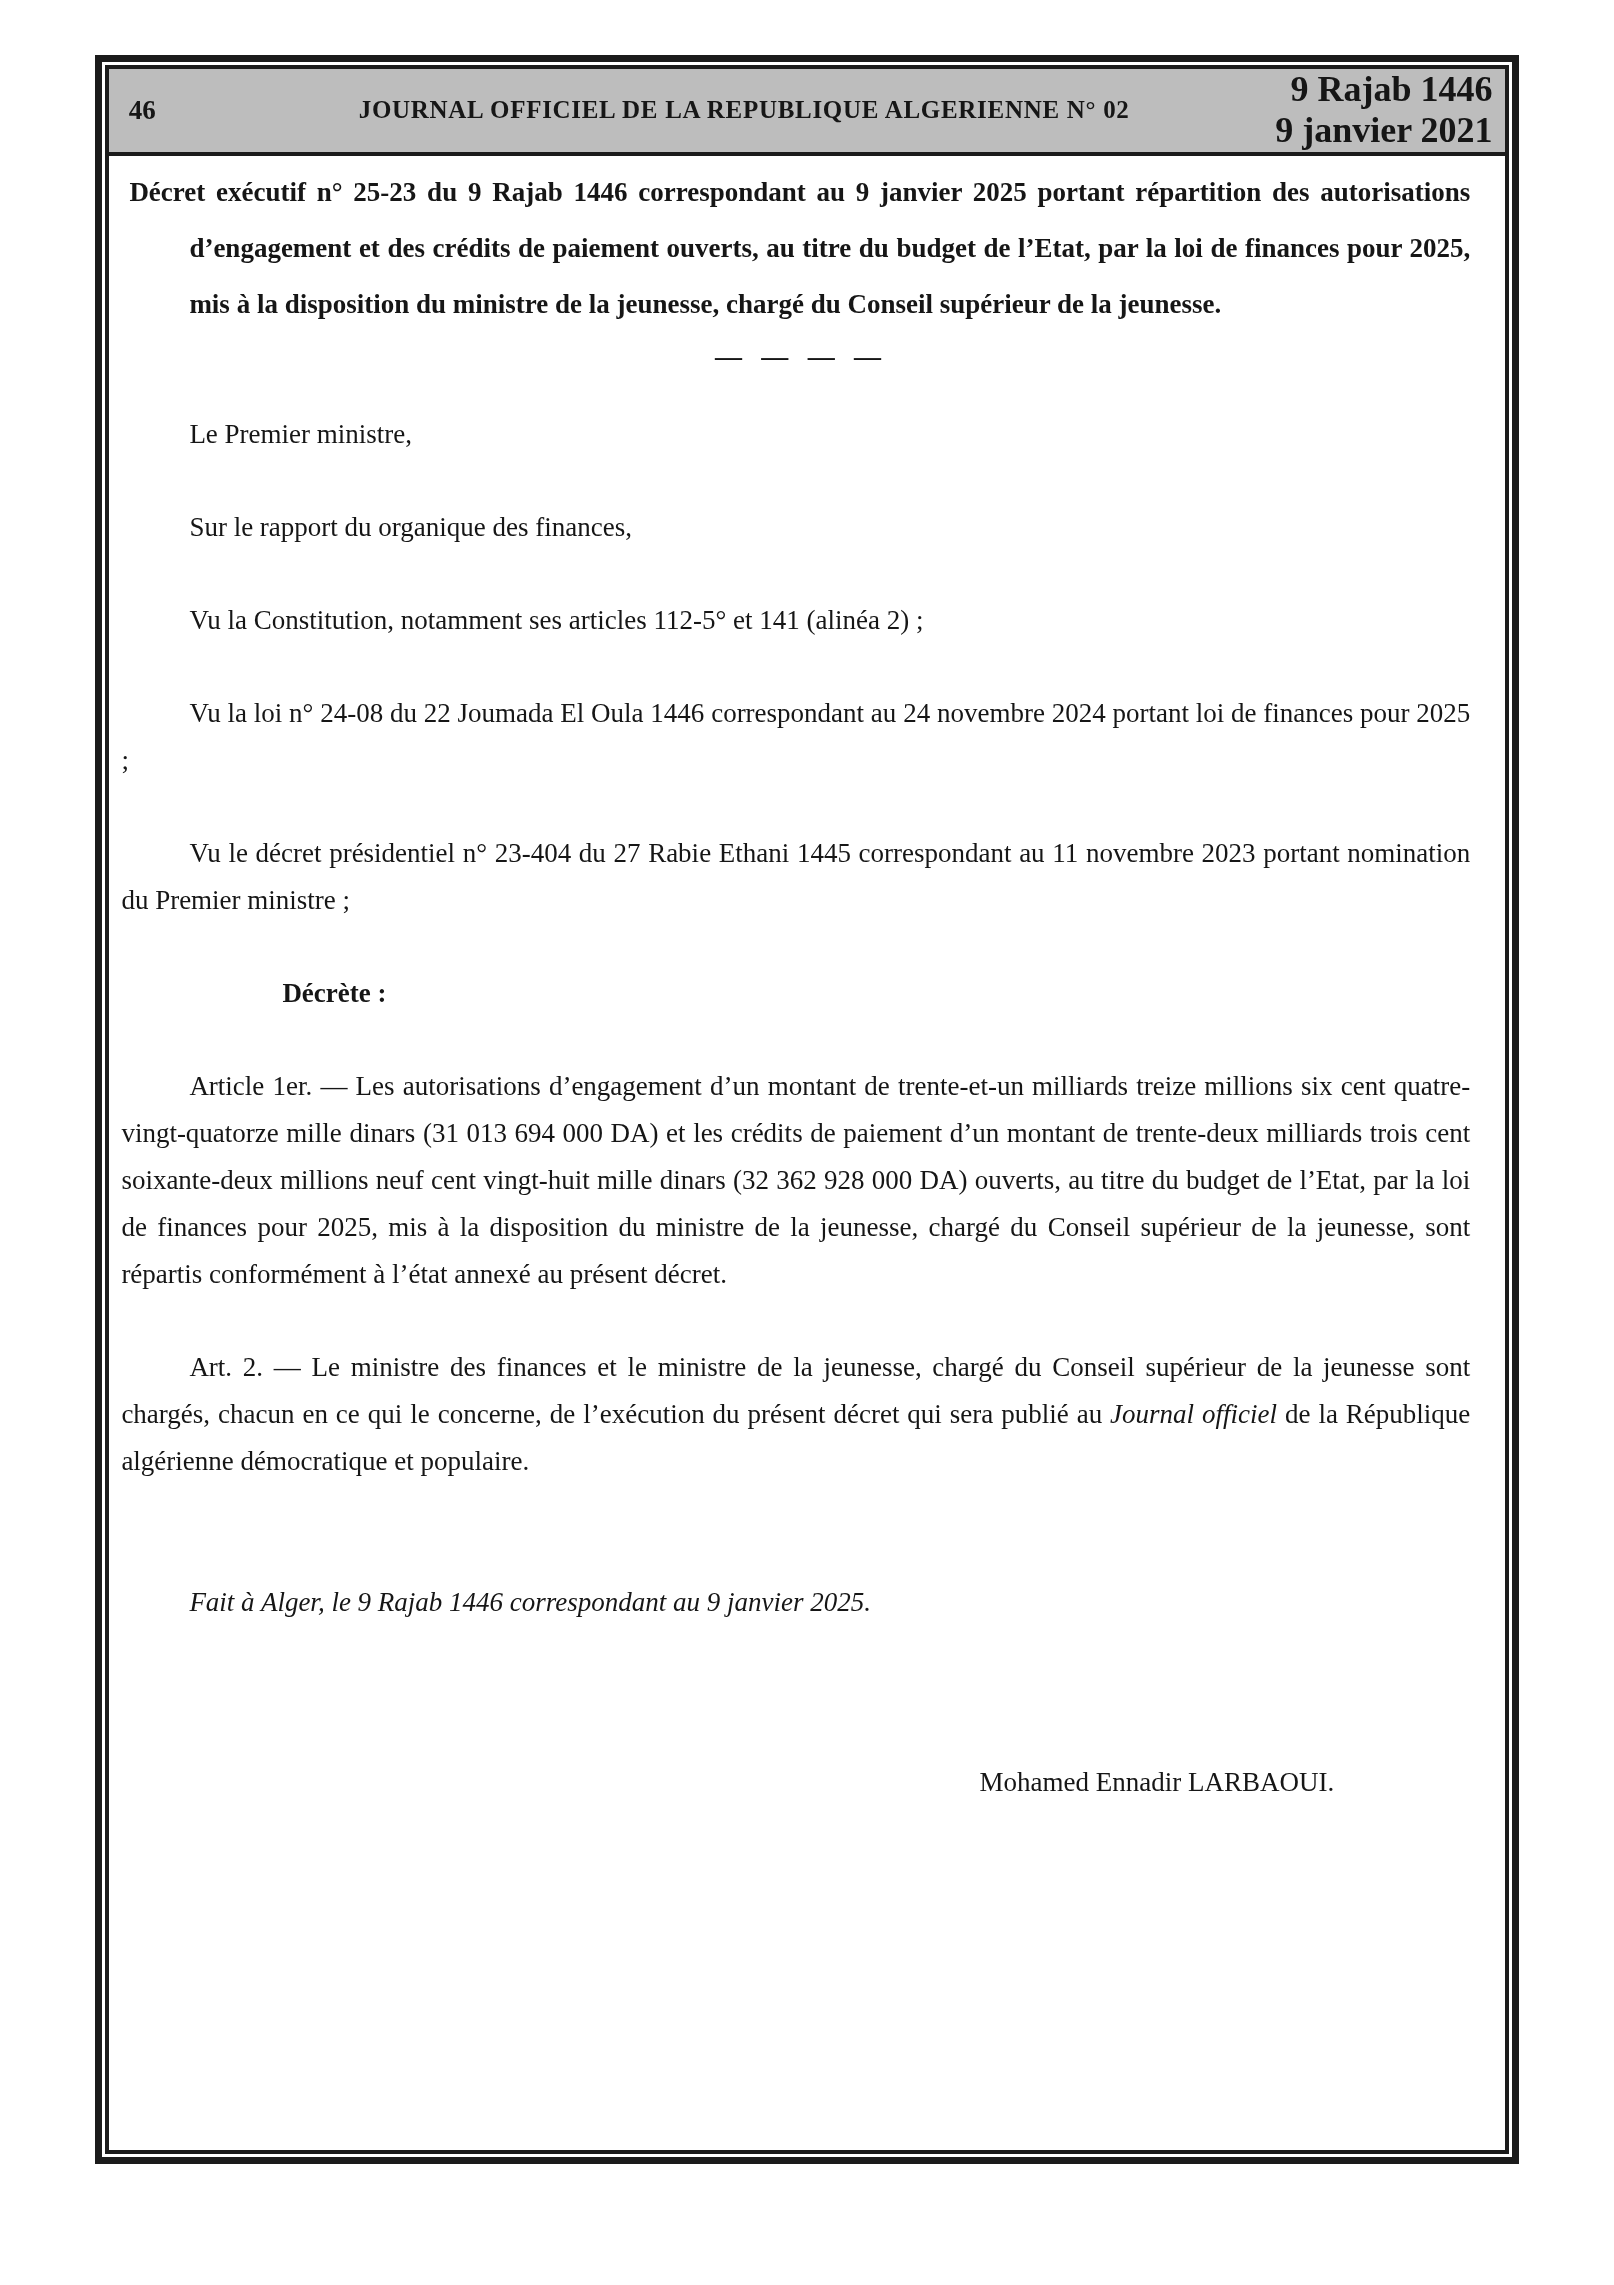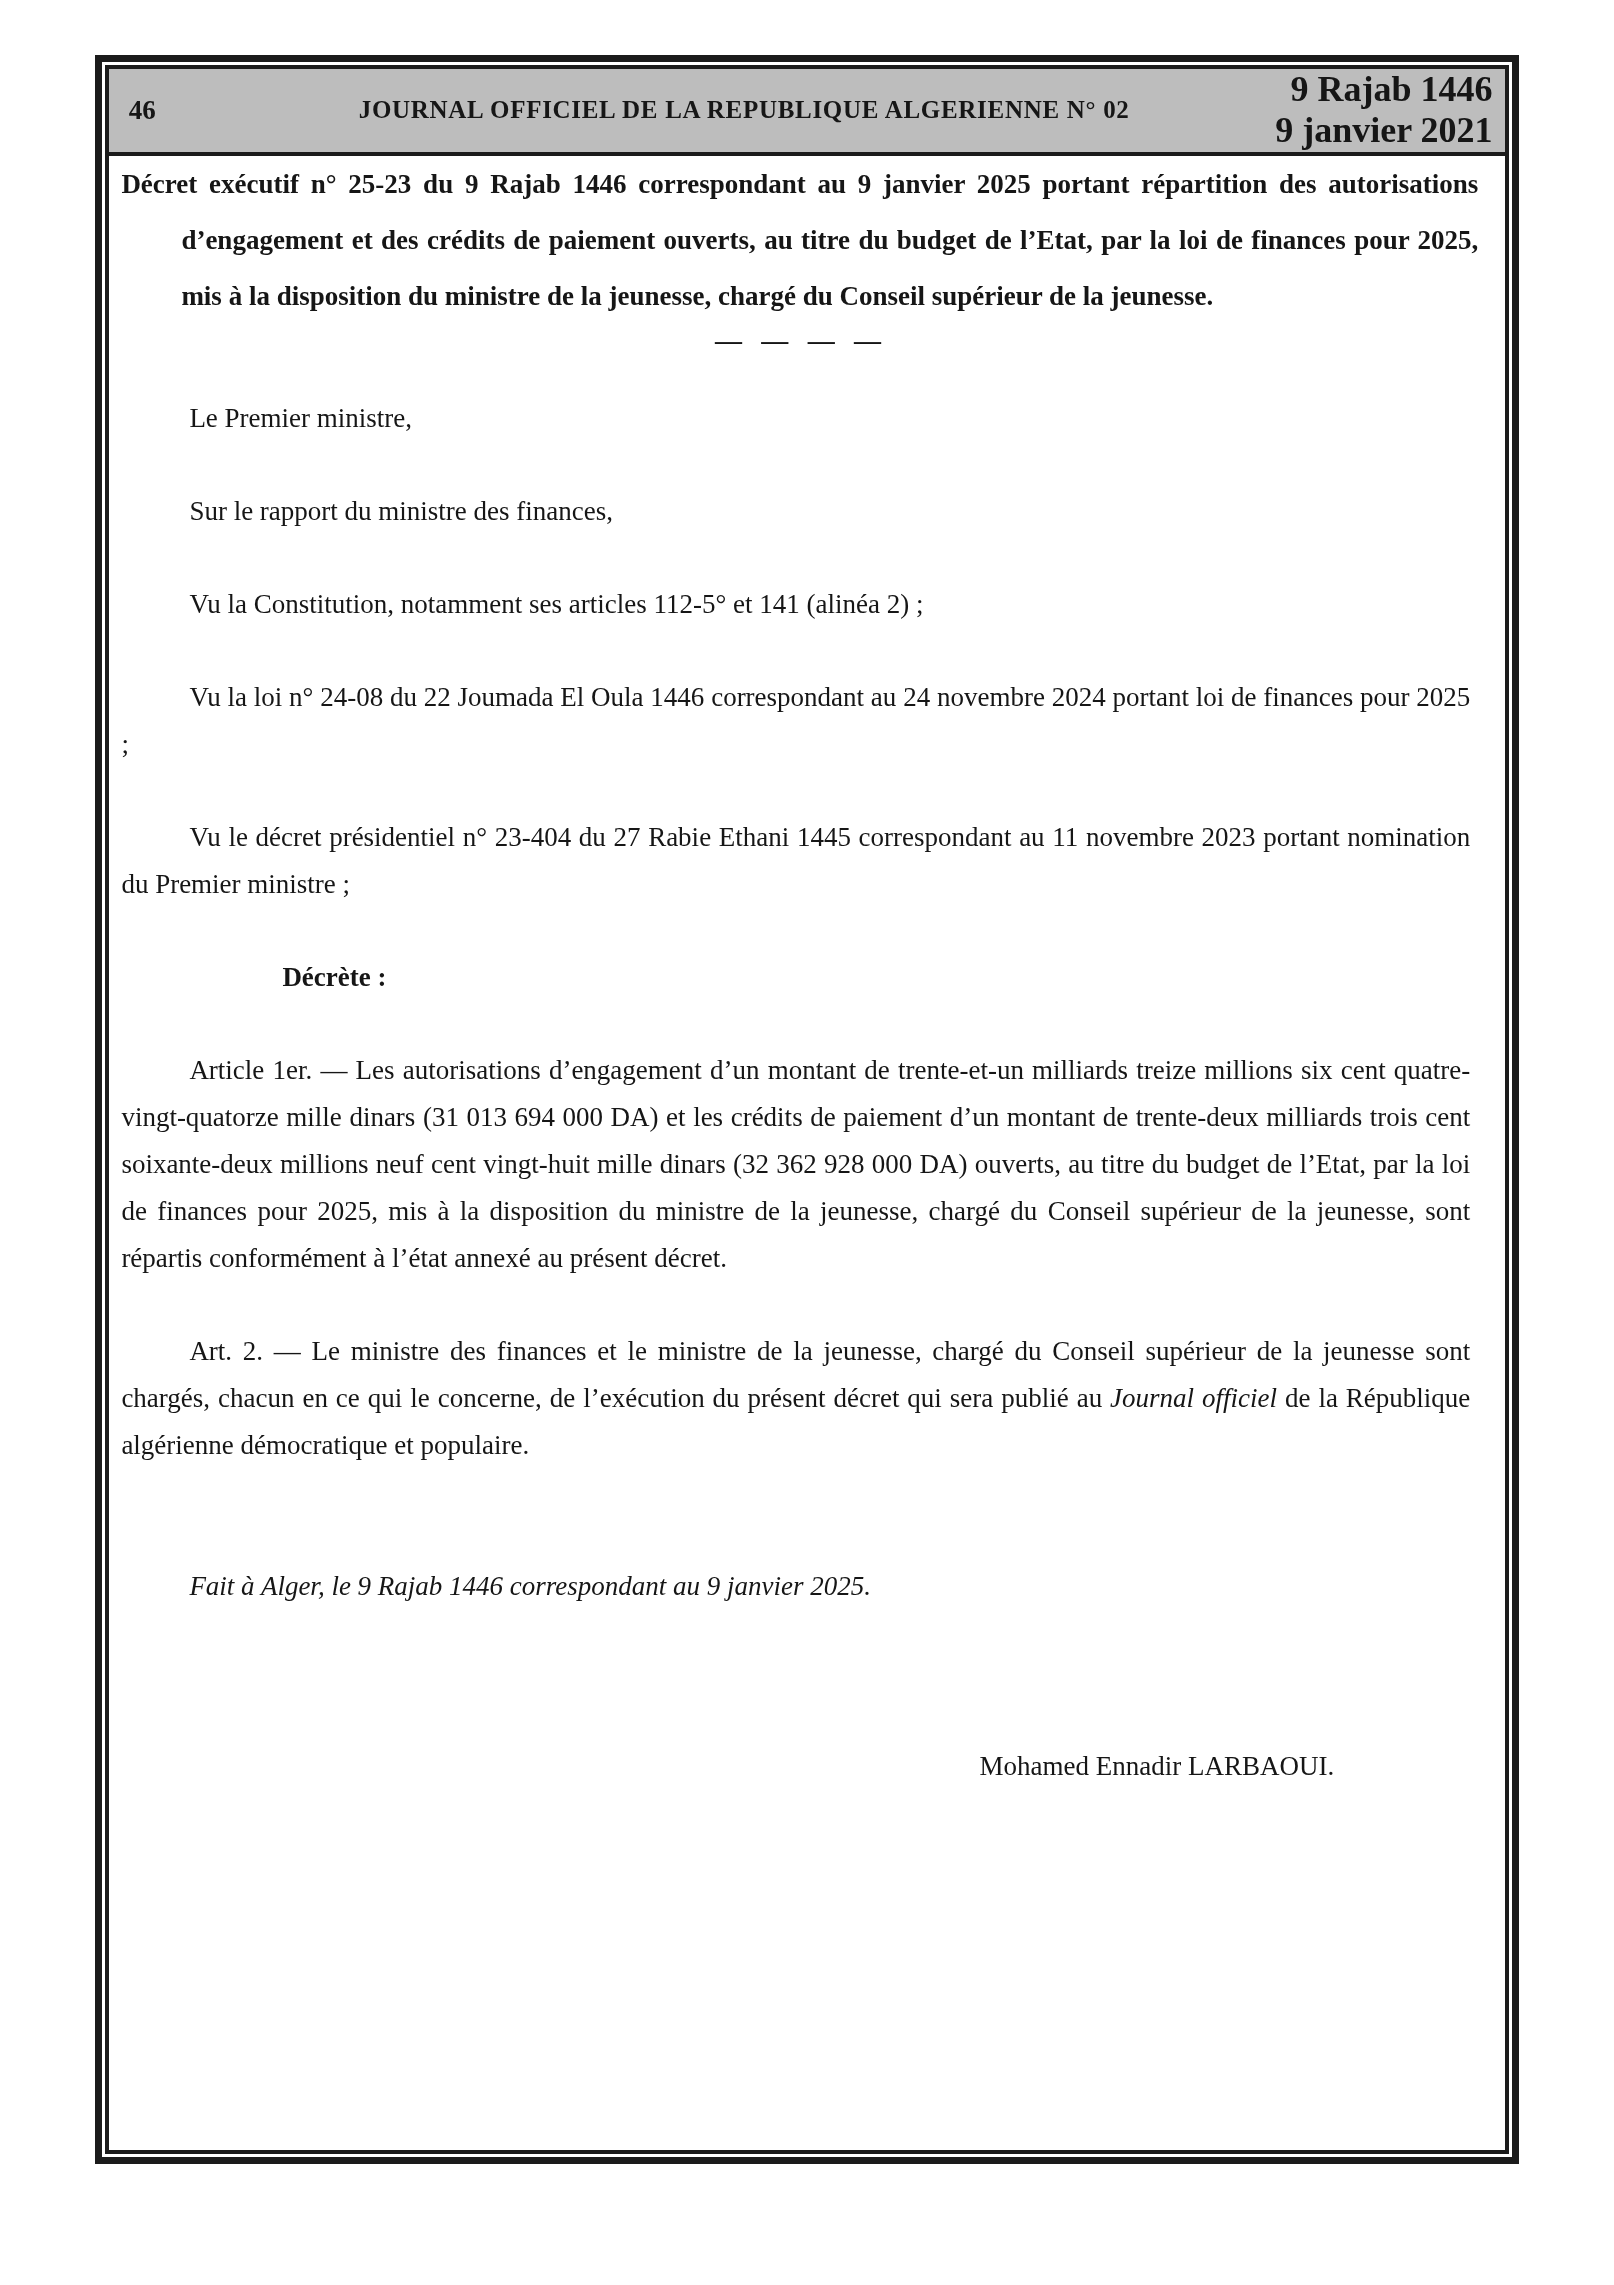--- a/index.html
+++ b/index.html
@@ -59,21 +59,21 @@
     line-height:41px;
     white-space:nowrap;
   }
   .content{
     flex:1;
     box-sizing:border-box;
     padding:0 27px 0 12.7px;
     font-size:27px;
   }
   .title{
-    margin:0;
+    margin:8px;
     font-weight:bold;
     font-size:27px;
     line-height:56px;
     text-align:justify;
     padding-left:60px;
     text-indent:-60px;
   }
   .sep{
     margin:0;
     text-align:center;
@@ -120,21 +120,21 @@
       </div>
     </div>
 
     <div class="content">
 
       <div class="title">Décret exécutif n° 25-23 du 9 Rajab 1446 correspondant au 9 janvier 2025 portant répartition des autorisations d’engagement et des crédits de paiement ouverts, au titre du budget de l’Etat, par la loi de finances pour 2025, mis à la disposition du ministre de la jeunesse, chargé du Conseil supérieur de la jeunesse.</div>
 
       <div class="sep">— — — —</div>
 
       <p class="first">Le Premier ministre,</p>
-      <p>Sur le rapport du ministre des finances,</p>
+      <p>Sur le rapport du organique des finances,</p>
       <p>Vu la Constitution, notamment ses articles 112-5° et 141 (alinéa 2) ;</p>
       <p>Vu la loi n° 24-08 du 22 Joumada El Oula 1446 correspondant au 24 novembre 2024 portant loi de finances pour 2025 ;</p>
       <p>Vu le décret présidentiel n° 23-404 du 27 Rabie Ethani 1445 correspondant au 11 novembre 2023 portant nomination du Premier ministre ;</p>
 
       <p class="decrete">Décrète :</p>
 
       <p>Article 1er. — Les autorisations d’engagement d’un montant de trente-et-un milliards treize millions six cent quatre-vingt-quatorze mille dinars (31 013 694 000 DA) et les crédits de paiement d’un montant de trente-deux milliards trois cent soixante-deux millions neuf cent vingt-huit mille dinars (32 362 928 000 DA) ouverts, au titre du budget de l’Etat, par la loi de finances pour 2025, mis à la disposition du ministre de la jeunesse, chargé du Conseil supérieur de la jeunesse, sont répartis conformément à l’état annexé au présent décret.</p>
 
       <p><span>Art. 2. — Le ministre des finances et le ministre de la jeunesse, chargé du Conseil supérieur de la jeunesse sont chargés, chacun en ce qui le concerne, de l’exécution du présent décret qui sera publié au </span><span class="it">Journal officiel</span><span> de la République algérienne démocratique et populaire.</span></p>
 

